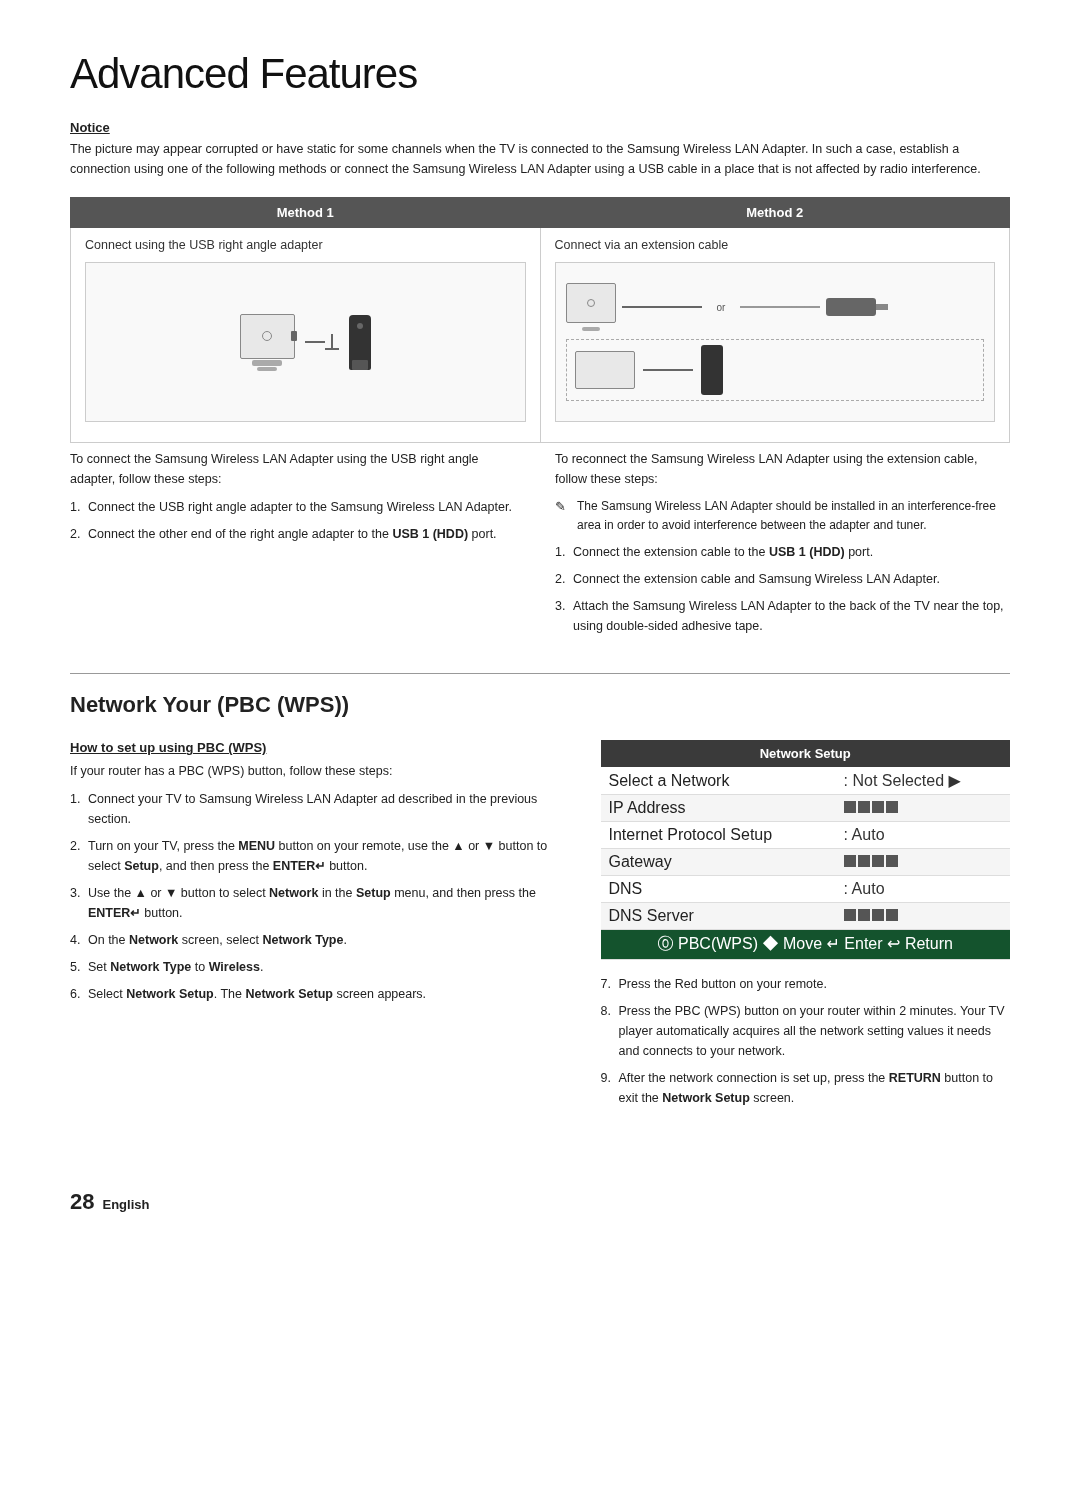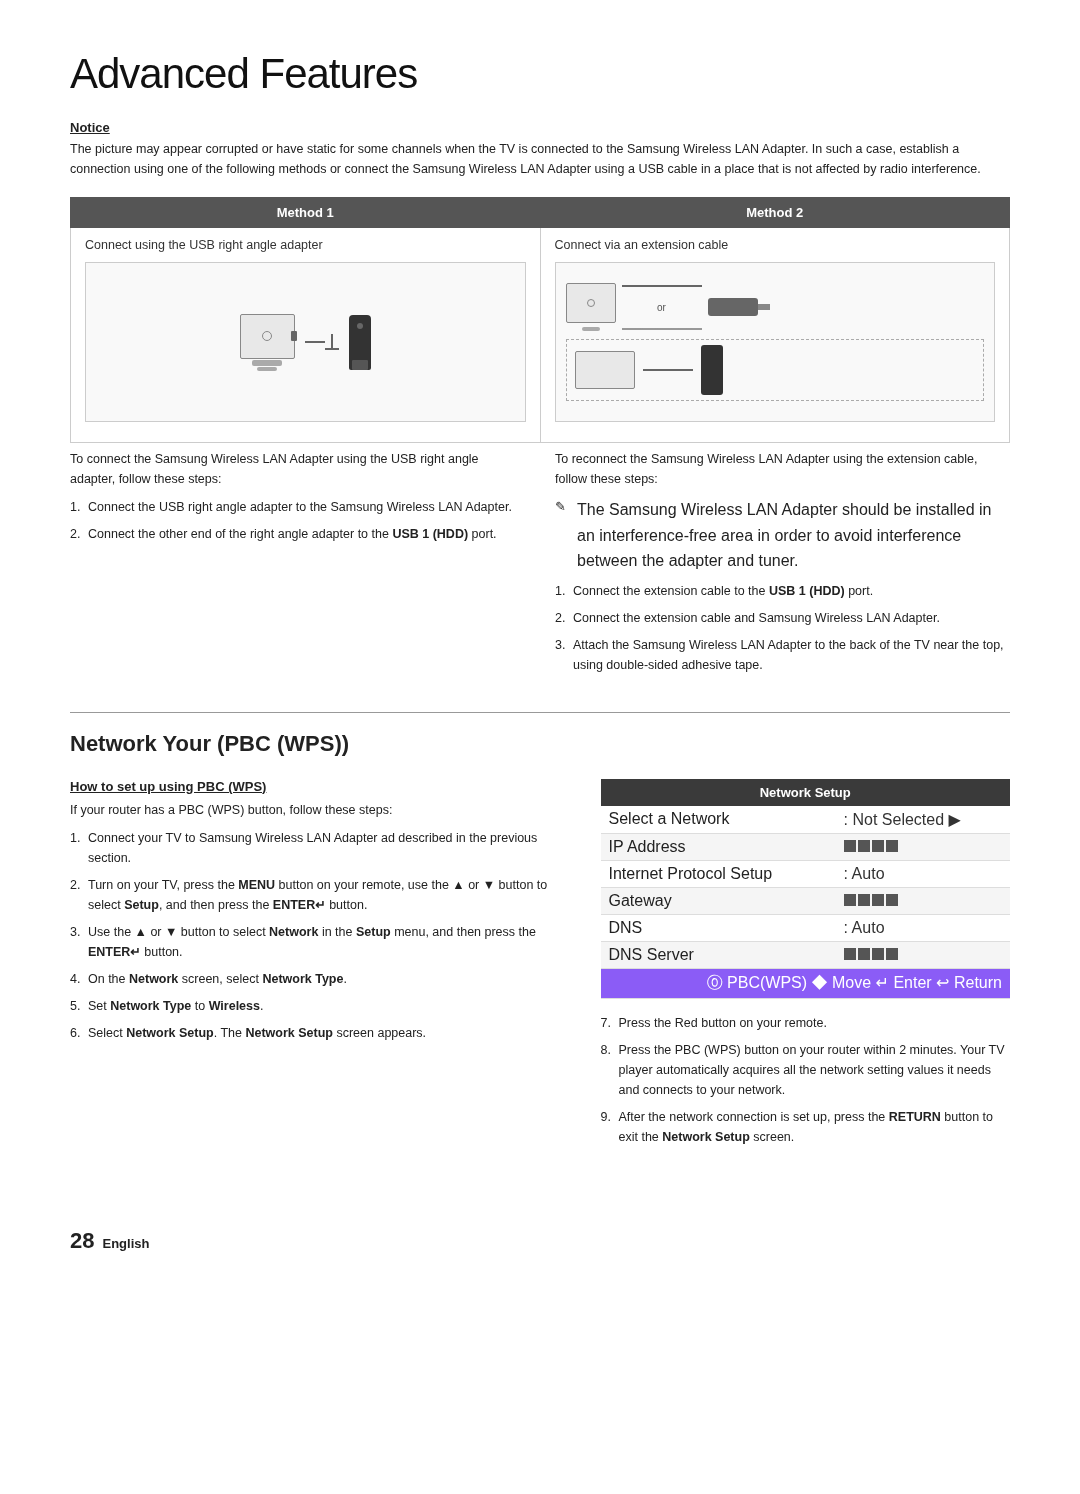--- a/index.html
+++ b/index.html
@@ -161,21 +161,21 @@
       padding-left: 18px;
       position: relative;
     }
     .step-list li .step-num {
       position: absolute;
       left: 0;
       font-weight: normal;
     }
     .bold { font-weight: bold; }
     .note-item {
-      font-size: 16px;
+      font-size: 12px;
       line-height: 1.6;
       margin-bottom: 7px;
       padding-left: 22px;
       position: relative;
     }
     .note-item::before {
       content: '✎';
       position: absolute;
       left: 0;
       font-size: 13px;
@@ -236,23 +236,23 @@
       display: inline-flex;
       gap: 2px;
       align-items: center;
     }
     .pixel-block {
       width: 12px;
       height: 12px;
       background: #555;
     }
     .network-footer {
-      background: #8b5cf6;
+      background: #14532d;
       color: #fff;
-      text-align: right;
+      text-align: center;
       font-size: 11px;
       padding: 5px 8px;
     }
     .page-footer {
       margin-top: 40px;
       font-size: 13px;
       font-weight: bold;
       display: flex;
       align-items: baseline;
       gap: 8px;
@@ -317,21 +317,21 @@
           <div style="display:flex;flex-direction:column;gap:8px;padding:10px;width:100%;">
 
             <div style="display:flex;align-items:center;gap:6px;">
 
               <div style="display:flex;flex-direction:column;align-items:center;">
                 <div style="width:50px;height:40px;border:1.5px solid #888;background:#e8e8e8;border-radius:2px;position:relative;display:flex;align-items:center;justify-content:center;">
                   <div style="width:8px;height:8px;border-radius:50%;border:1.5px solid #888;"></div>
                 </div>
                 <div style="width:18px;height:4px;background:#aaa;border-radius:2px;margin-top:4px;"></div>
               </div>
-              <div style="display:flex;flex-direction:column;gap:15px;align-items:center;">
+              <div style="display:flex;flex-direction:row;gap:15px;align-items:center;">
 
                 <div style="width:80px;height:2px;background:#666;"></div>
                 <span style="font-size:10px;color:#555;">or</span>
                 <div style="width:80px;height:2px;background:#999;border-top:1px dashed #999;"></div>
               </div>
 
               <div style="width:50px;height:18px;background:#666;border-radius:3px;position:relative;">
                 <div style="position:absolute;right:-12px;top:50%;transform:translateY(-50%);width:12px;height:6px;background:#888;"></div>
               </div>
             </div>

